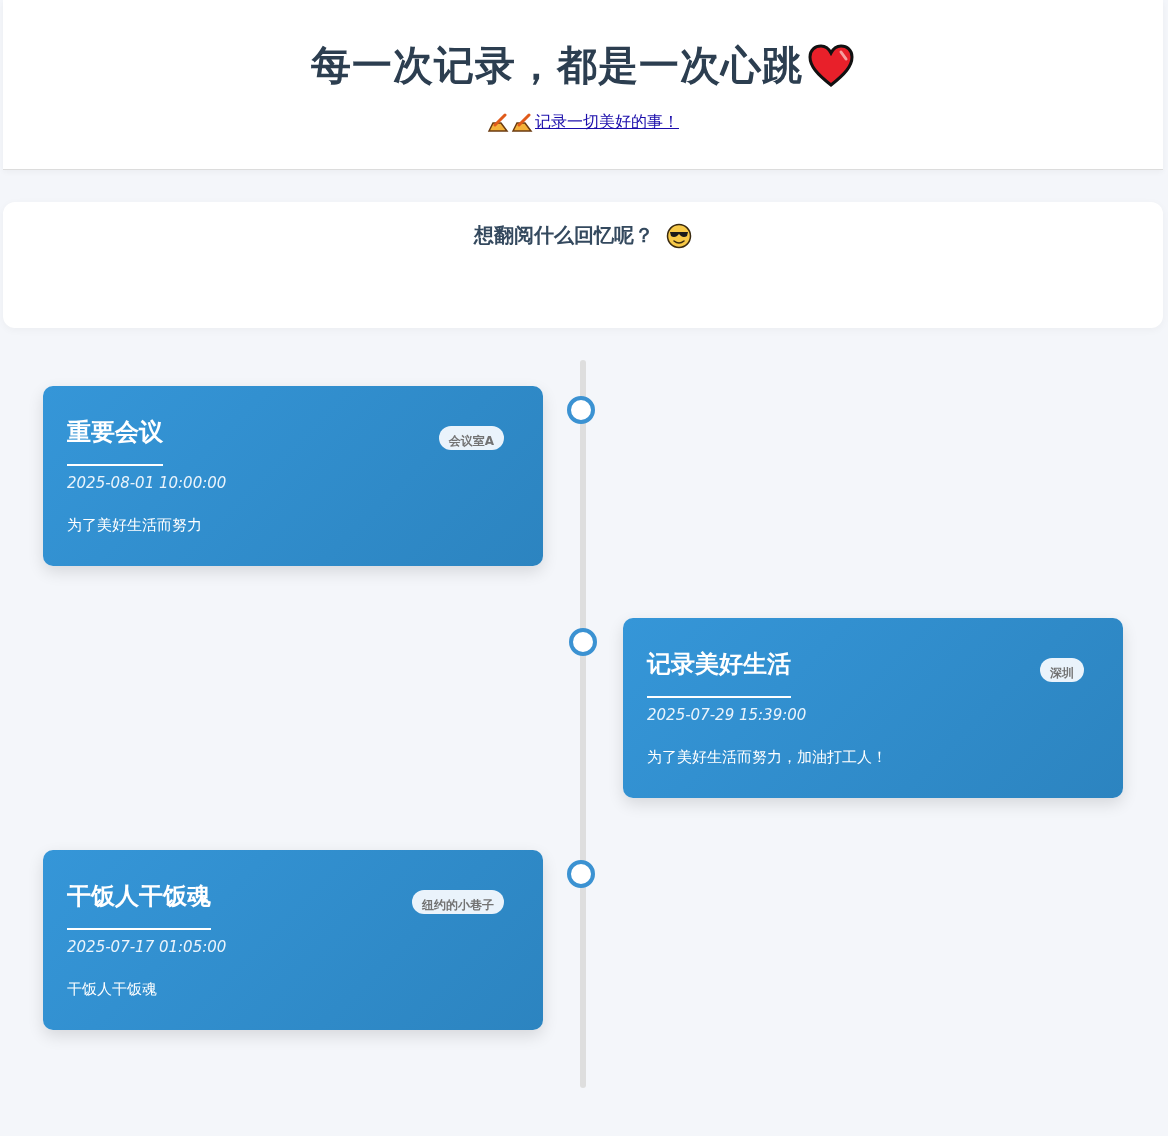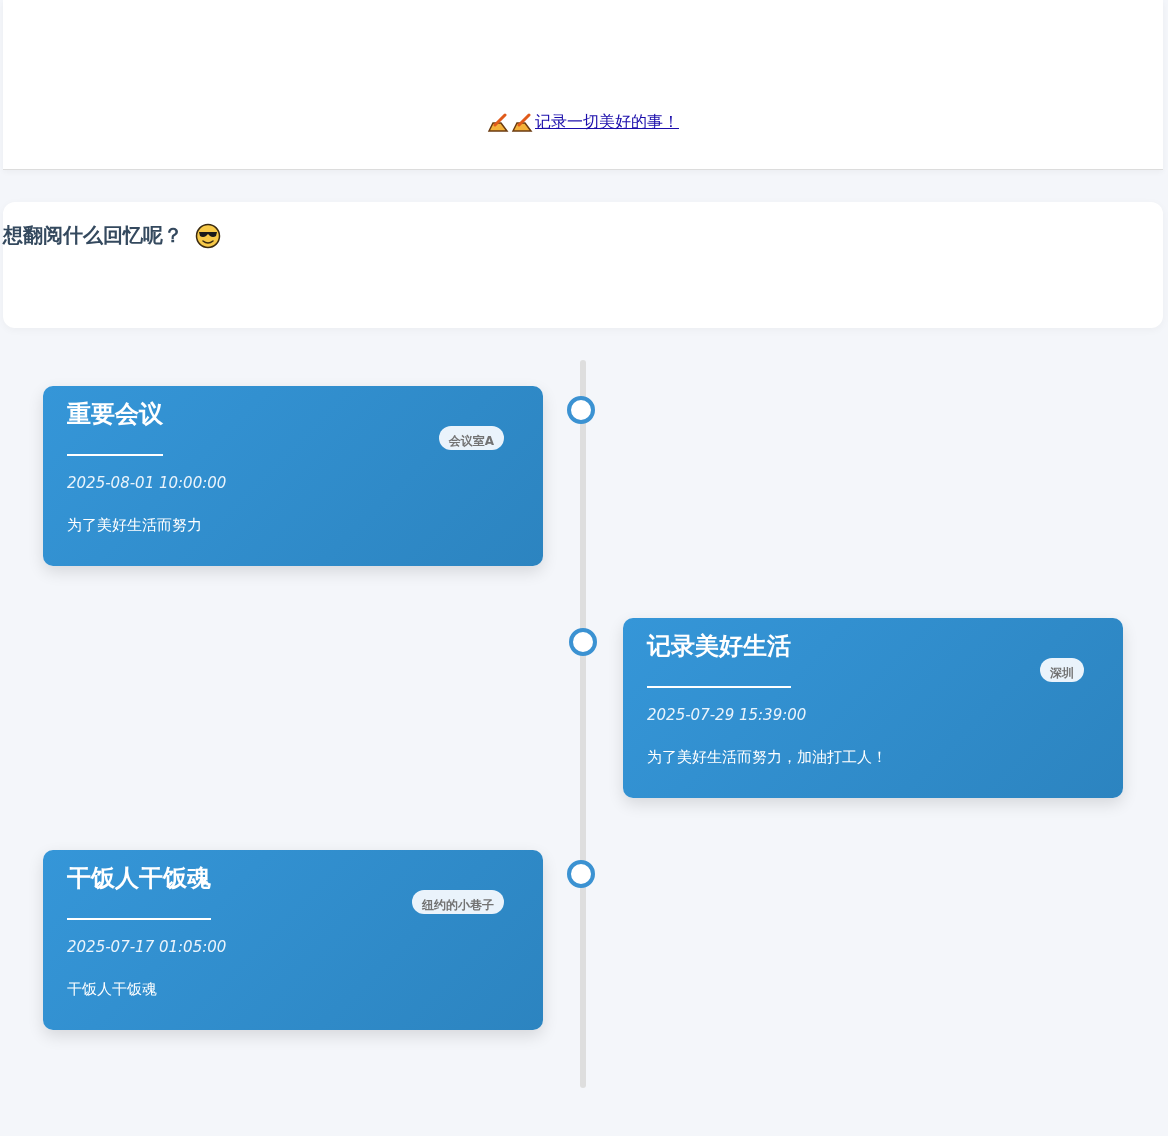--- a/index.html
+++ b/index.html
@@ -34,21 +34,21 @@
   .pen { display: inline-block; width: 22px; height: 20px; }
 
   .filter {
     position: absolute; left: 3px; top: 202px; width: 1160px; height: 126px;
     background: #ffffff; border-radius: 12px;
     box-shadow: 0 2px 8px rgba(0,0,0,0.04);
   }
   .filter h2 {
     position: absolute; left: 0; right: 0; top: 20px;
     font-size: 20px; font-weight: bold; color: #34495e;
-    display: flex; align-items: center; gap: 12px;
+    display: flex; justify-content: center; align-items: center; gap: 12px;
   }
   .cool { display: inline-block; width: 26px; height: 26px; }
   .btns {
     position: absolute; left: 0; right: 0; top: 68px;
     display: flex; justify-content: center; gap: 13px;
   }
   .btn {
     height: 42px; padding: 0 20px; border-radius: 21px;
     border: 1px solid #dddddd; background: #ffffff;
     font-size: 14px; color: #444; line-height: 40px;
@@ -65,43 +65,50 @@
     background: #ffffff; border: 4px solid #3b92d2;
   }
   .card {
     position: absolute; width: 500px; height: 180px;
     border-radius: 10px;
     background: linear-gradient(135deg, #3596d8 0%, #2c84c0 100%);
     box-shadow: 0 6px 16px rgba(0,0,0,0.12);
     color: #ffffff;
   }
   .card .title {
-    position: absolute; left: 24px; top: 12px;
+    position: absolute; left: 24px; top: 30px;
     font-size: 24px; font-weight: bold; color: #ffffff;
-    padding-bottom: 24px; border-bottom: 2px solid #ffffff;
+    padding-bottom: 16px; border-bottom: 2px solid #ffffff;
   }
   .card .tag {
     position: absolute; right: 39px; top: 40px;
     height: 24px; padding: 0 10px; border-radius: 15px;
     background: #eaf3fb; color: #737373; font-size: 12px; font-weight: bold;
     line-height: 30px;
   }
   .card .date {
     position: absolute; left: 24px; top: 88px;
     font-size: 15px; font-style: italic; color: #eaf4fc;
   }
   .card .desc {
     position: absolute; left: 24px; top: 130px;
     font-size: 15px; color: #ffffff;
   }
 </style>
 </head>
 <body>
 
 <header class="header">
+  <h1>
+    <span>每一次记录，都是一次心跳</span>
+    <svg class="heart" viewBox="0 0 48 44">
+      <path d="M24 41 C10 30 3 22 3 13 C3 6 8 2 14 2 C19 2 22 5 24 9 C26 5 29 2 34 2 C40 2 45 6 45 13 C45 22 38 30 24 41 Z" fill="#e8202a" stroke="#111" stroke-width="3"></path>
+      <path d="M34 8 L39 15" stroke="#f6a0a0" stroke-width="3" stroke-linecap="round"></path>
+    </svg>
+  </h1>
   <div class="subtitle">
     <a>
       <svg class="pen" viewBox="0 0 22 20">
         <path d="M2 18 L6 10 L14 10 L20 18 Z" fill="#f4b23a" stroke="#6b3b10" stroke-width="1.5"></path>
         <path d="M8 12 L18 2" stroke="#e05a1a" stroke-width="3" stroke-linecap="round"></path>
       </svg>
       <svg class="pen" viewBox="0 0 22 20">
         <path d="M2 18 L6 10 L14 10 L20 18 Z" fill="#f4b23a" stroke="#6b3b10" stroke-width="1.5"></path>
         <path d="M8 12 L18 2" stroke="#e05a1a" stroke-width="3" stroke-linecap="round"></path>
       </svg>

